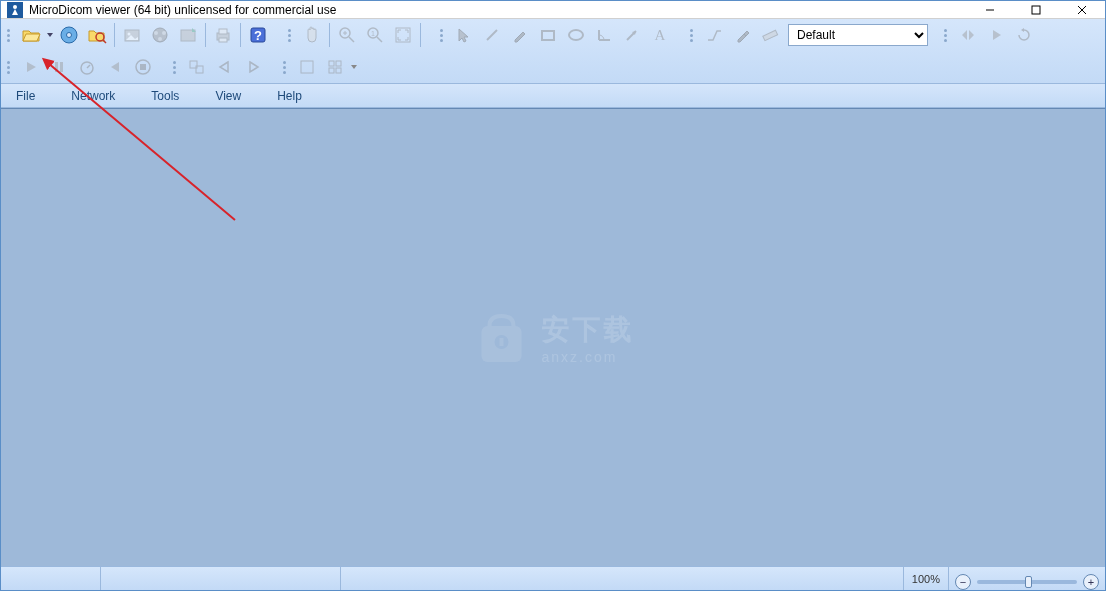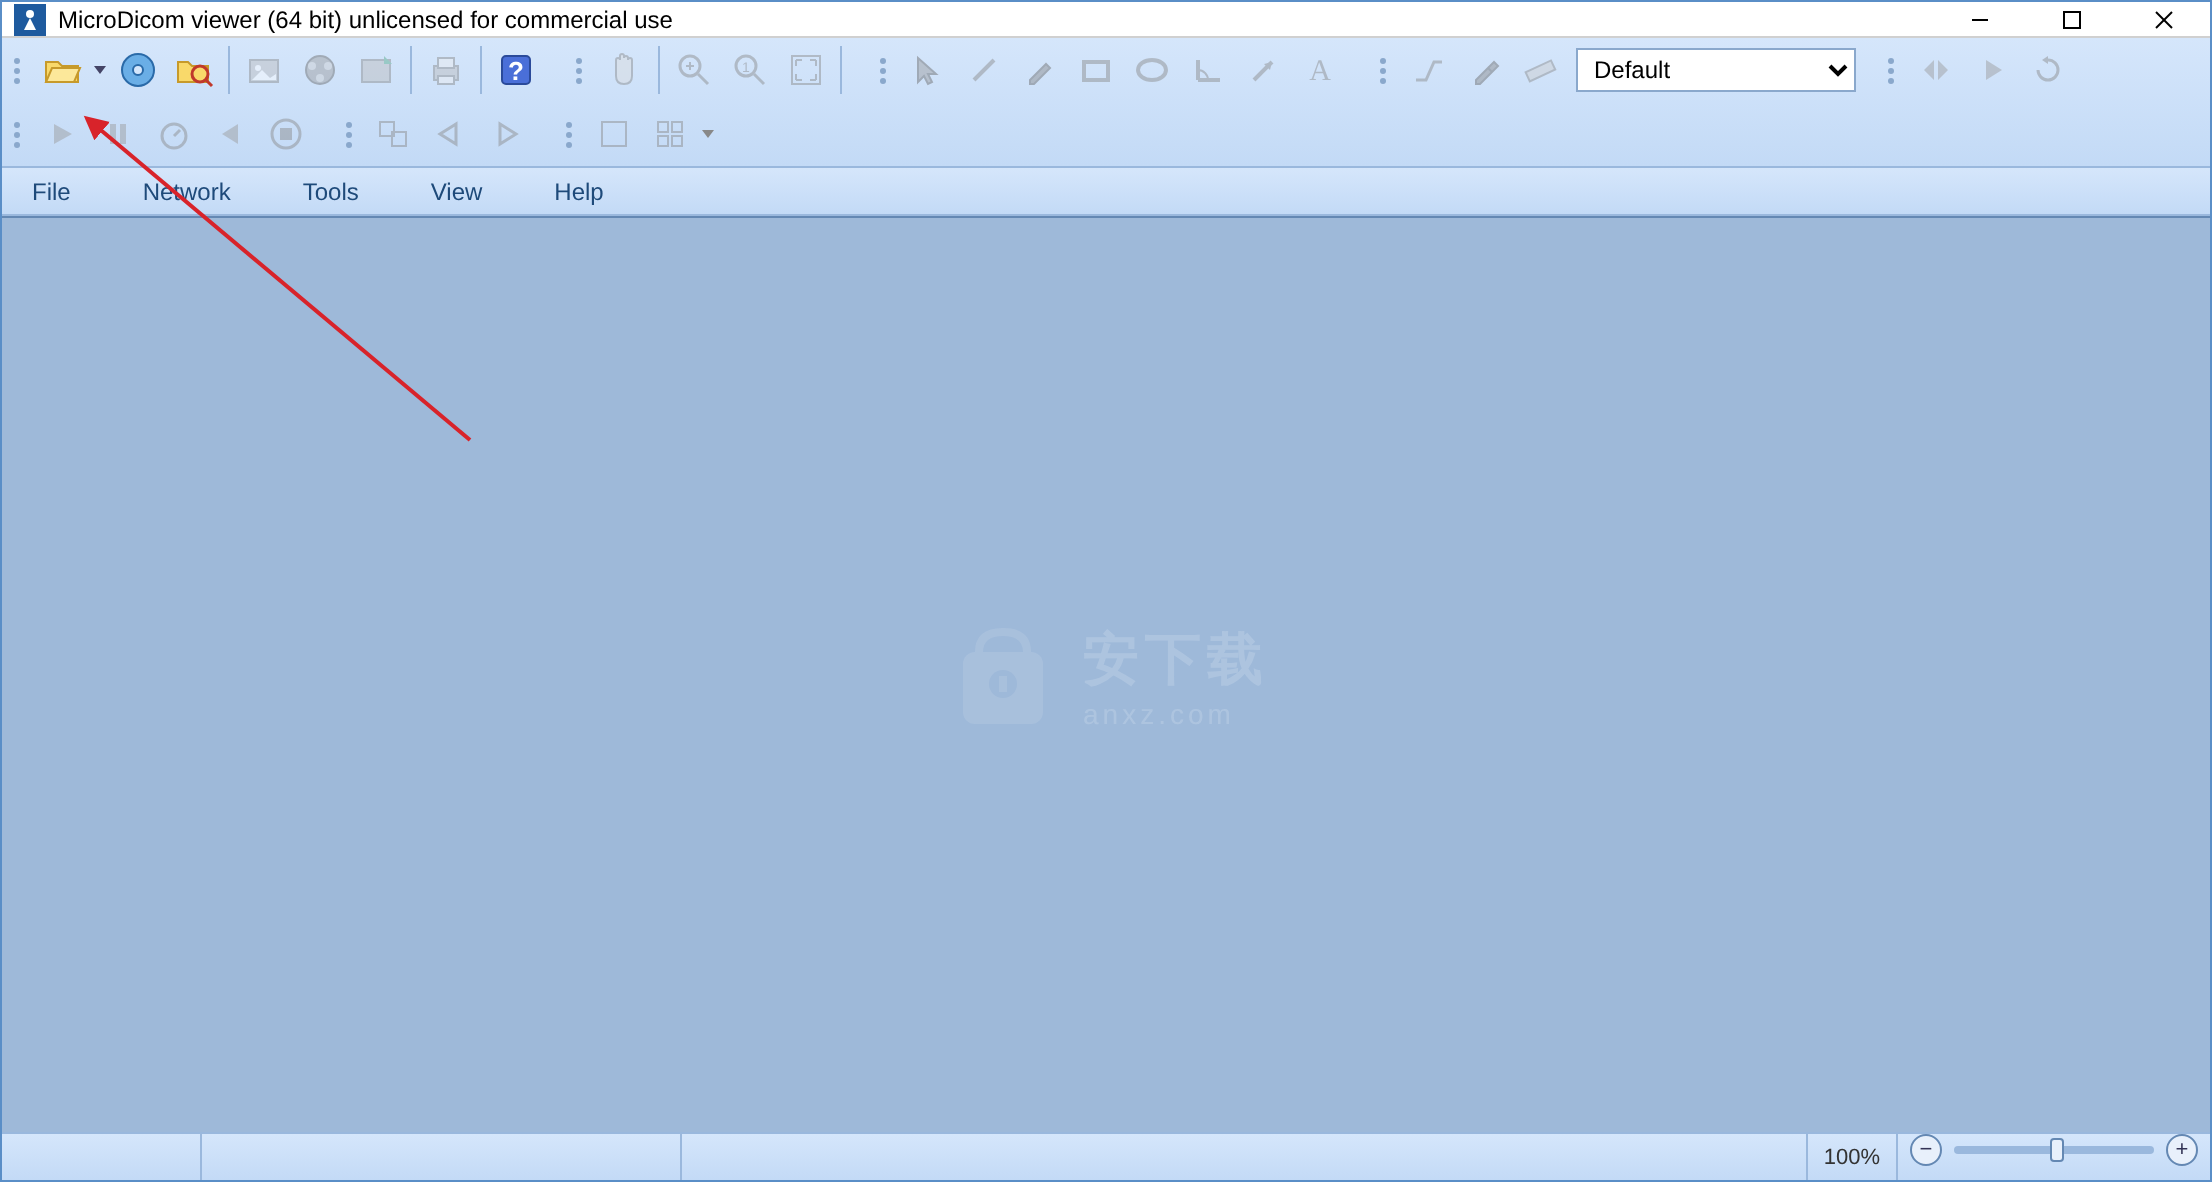--- a/index.html
+++ b/index.html
@@ -29,21 +29,21 @@
   
   .workspace { flex: 1; background: #9eb9d9; position: relative; border-top: 1px solid #6488b3; }
   .watermark { position: absolute; left: 50%; top: 50%; transform: translate(-50%,-50%); display: flex; align-items: center; opacity: 0.25; color: #dde8f4; }
   .wm-bag { width: 60px; height: 60px; }
   .wm-text { margin-left: 10px; font-family: "Microsoft YaHei", sans-serif; }
   .wm-text .big { font-size: 28px; font-weight: bold; letter-spacing: 3px; }
   .wm-text .sm { font-size: 14px; letter-spacing: 2px; }
   
   .arrow-annot { position: absolute; left: 40px; top: 55px; pointer-events: none; z-index:50; }
   
-  .statusbar { height: 24px; background: linear-gradient(#d5e6fb,#c3daf6); border-top: 1px solid #9ab8dd; display: flex; align-items: flex-start; font-size: 11px; color: #333; }
+  .statusbar { height: 24px; background: linear-gradient(#d5e6fb,#c3daf6); border-top: 1px solid #9ab8dd; display: flex; align-items: flex-end; font-size: 11px; color: #333; }
   .status-cell { padding: 0 8px; border-right: 1px solid #9ab8dd; height: 100%; display: flex; align-items: center; }
   .status-spacer { flex: 1; border-right: 1px solid #9ab8dd; height:100%; }
   .zoom-group { display: flex; align-items: center; padding: 0 6px; gap: 6px; }
   .zoom-slider { width: 100px; height: 4px; background: #9ab8dd; position: relative; border-radius: 2px; }
   .zoom-thumb { position: absolute; left: 48px; top: -4px; width: 7px; height: 12px; background: #e8f0fb; border: 1px solid #6488b3; border-radius: 2px; }
   .round-btn { width: 16px; height: 16px; border: 1px solid #6488b3; border-radius: 50%; display: flex; align-items: center; justify-content: center; cursor: pointer; background: #e8f0fb; font-size: 11px; color:#335; line-height:1; }
   
   svg { display: block; }
 </style>
 </head>

